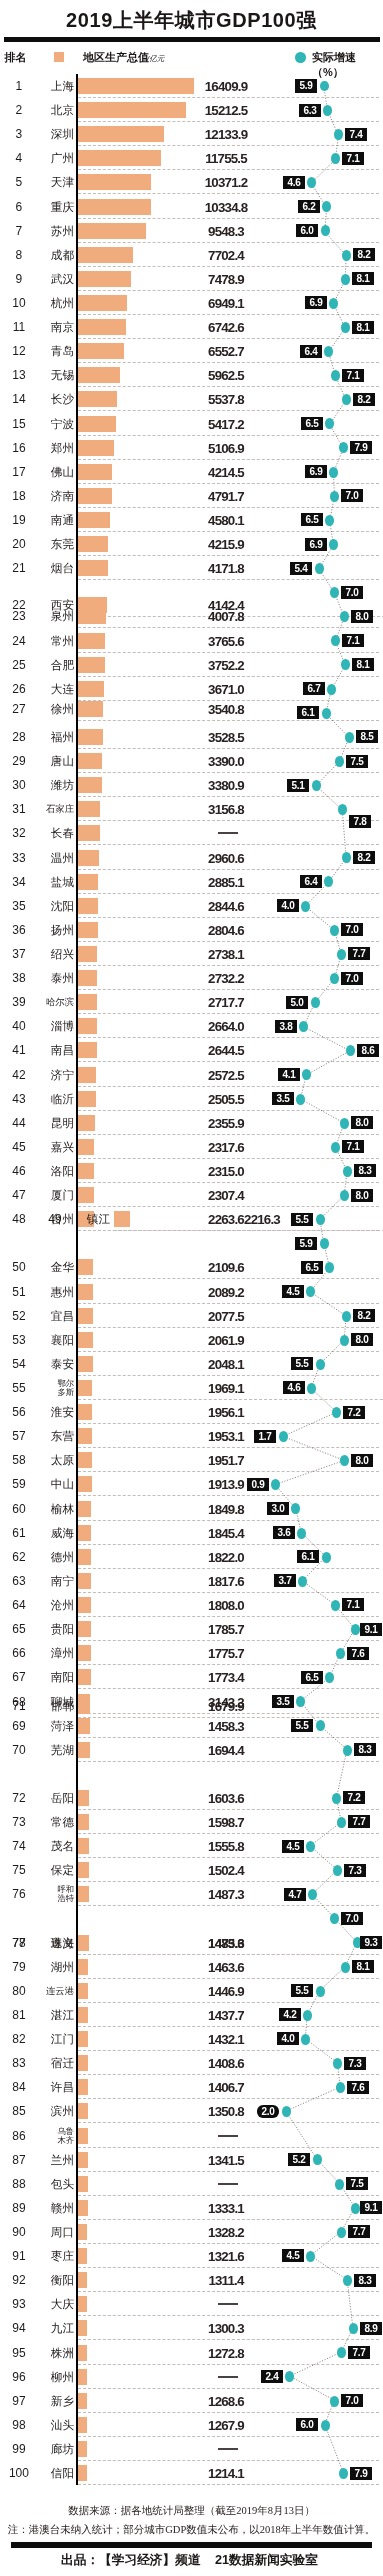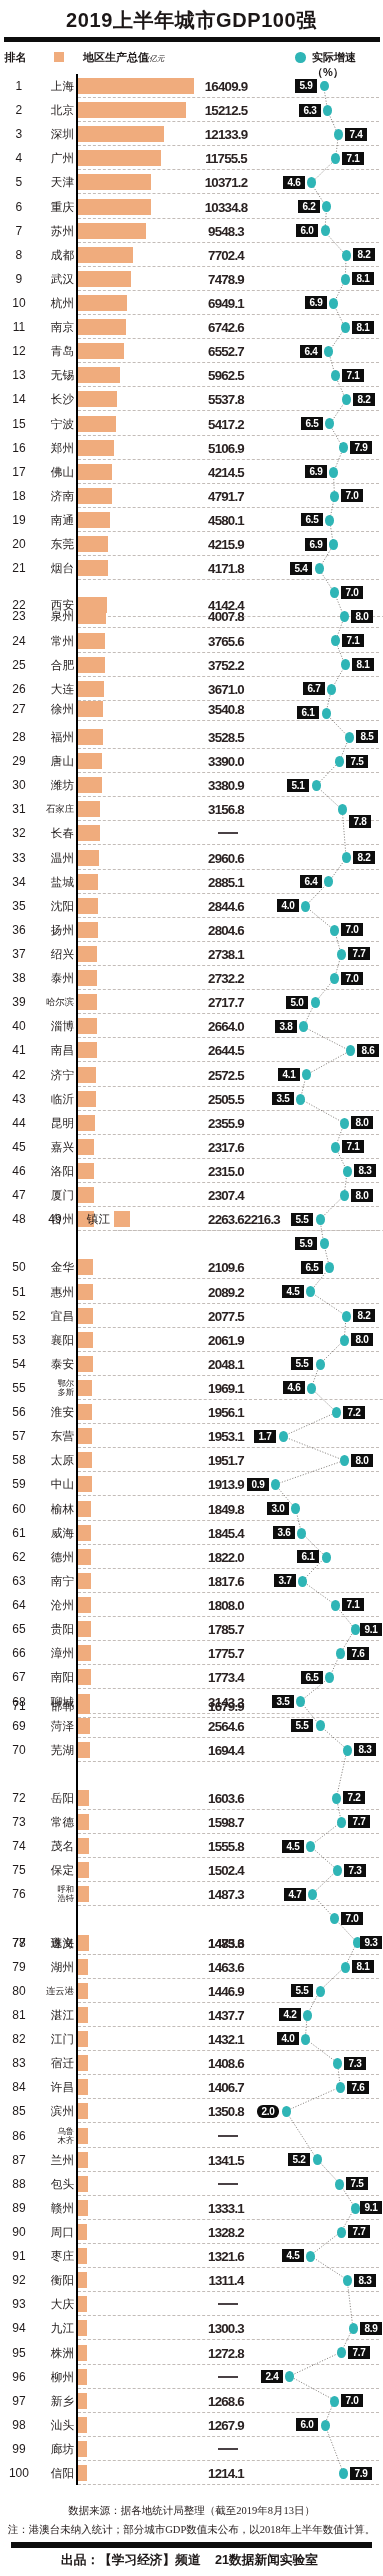--- a/index.html
+++ b/index.html
@@ -532,21 +532,21 @@
     <span class="rank">68</span>
     <span class="city">聊城</span>
     <div class="bar" style="width: 12.3px;"></div>
     <span class="val">3143.3</span>
     <div class="sep"></div>
   </div>
         <div class="row" style="top: 1640px;">
     <span class="rank">69</span>
     <span class="city">菏泽</span>
     <div class="bar" style="width: 12px;"></div>
-    <span class="val">2564.6</span>
+    <span class="val">1458.3</span>
     <div class="sep"></div>
   </div>
         <div class="row" style="top: 1664px;">
     <span class="rank">70</span>
     <span class="city">芜湖</span>
     <div class="bar" style="width: 12px;"></div>
     <span class="val">1694.4</span>
     <div class="sep"></div>
   </div>
         <div class="row" style="top: 1620px;">

